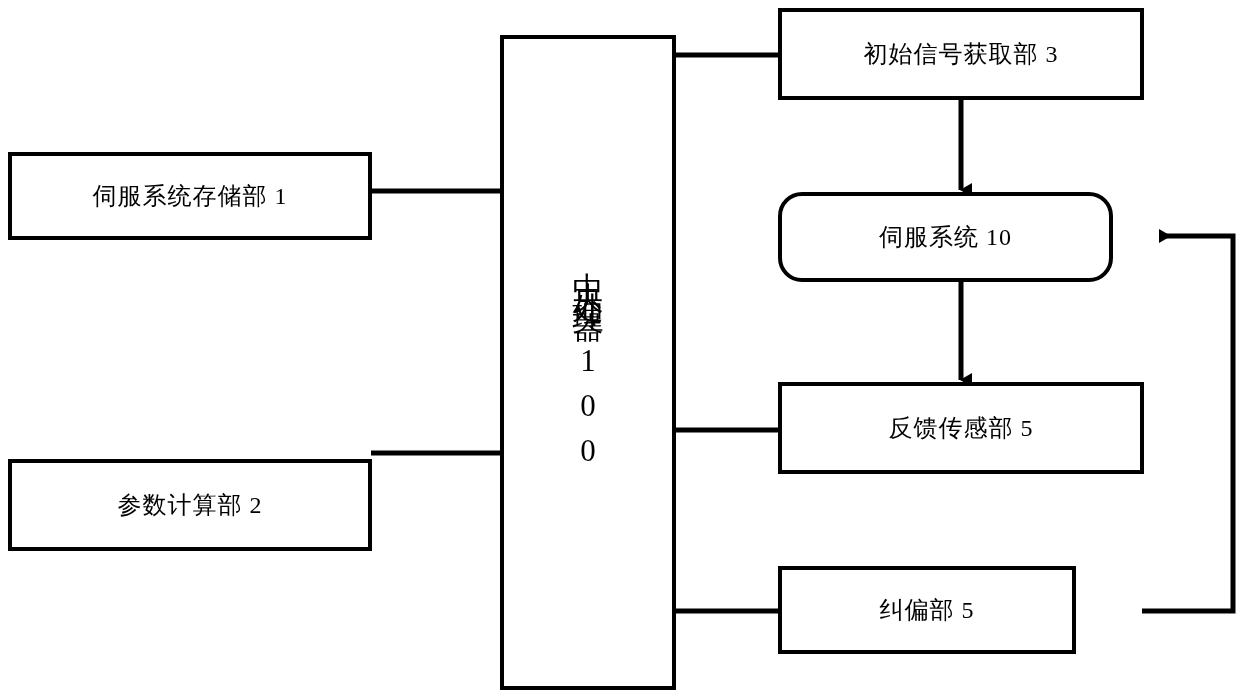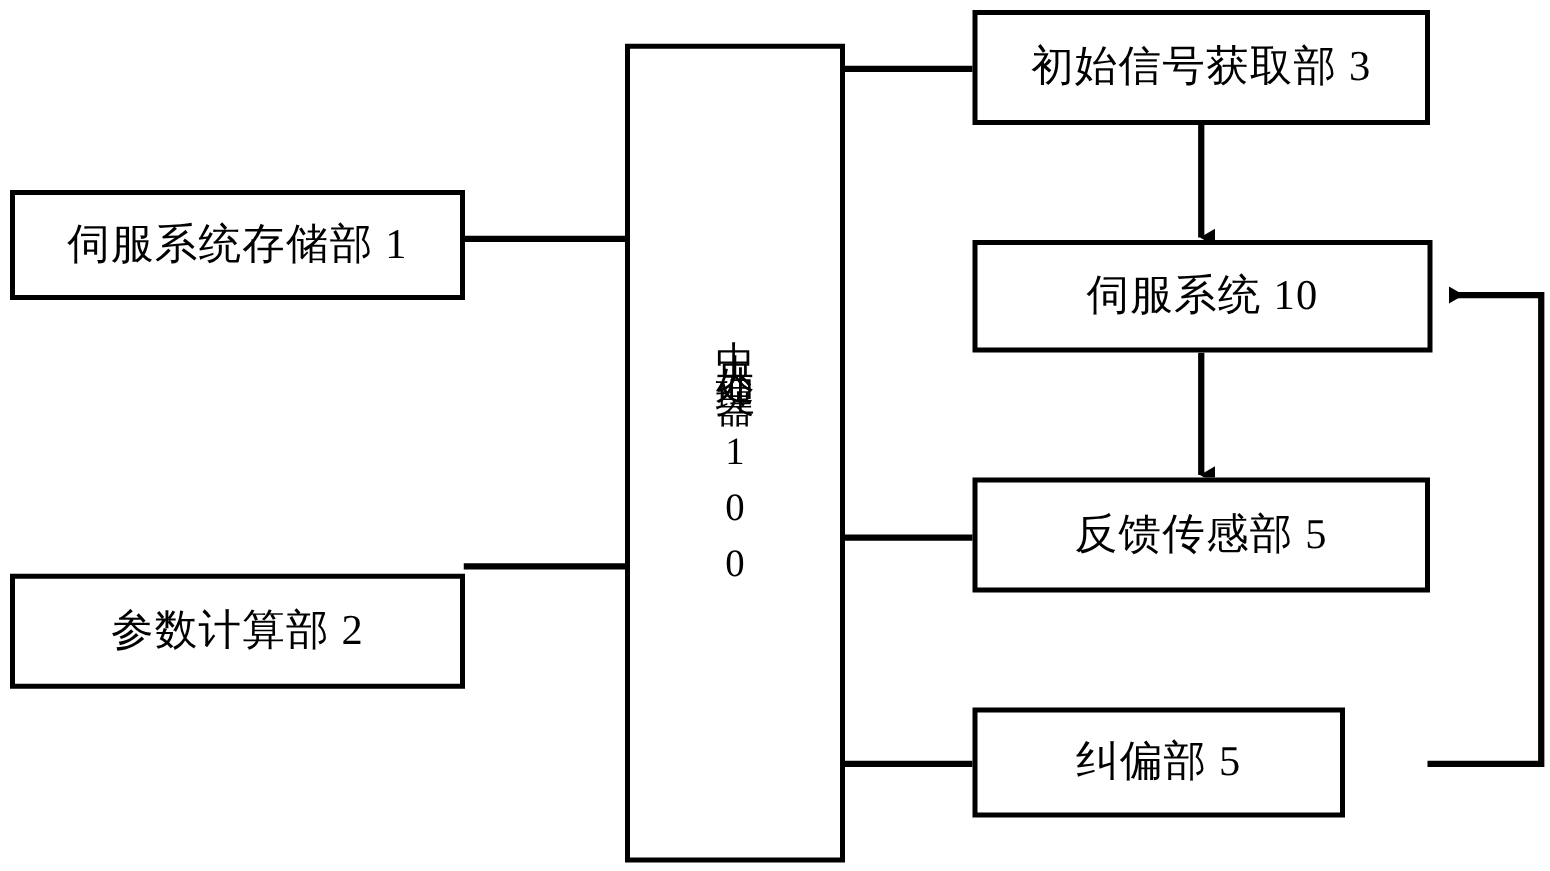--- a/index.html
+++ b/index.html
@@ -30,21 +30,21 @@
     box-sizing: border-box;
     border: 4px solid #000000;
     background: #ffffff;
     display: flex;
     align-items: center;
     justify-content: center;
     text-align: center;
   }
   .node-label {
     font-family: "Liberation Serif", "DejaVu Serif", serif;
-    font-size: 34px;
+    font-size: 24px;
     color: #000000;
     line-height: 1.1;
     letter-spacing: 1px;
     white-space: nowrap;
   }
   .node-label-vertical {
     font-family: "Liberation Serif", "DejaVu Serif", serif;
     font-size: 31px;
     color: #000000;
     writing-mode: vertical-rl;
@@ -52,21 +52,21 @@
     letter-spacing: 10px;
     line-height: 1.0;
     white-space: nowrap;
   }
 
   
   #box-servo-storage   { left: 8px;   top: 152px; width: 364px; height: 88px; }
   #box-param-calc      { left: 8px;   top: 412px; width: 364px; height: 92px; margin-top: 47px; }
   #box-cpu             { left: 500px; top: 35px;  width: 176px; height: 655px; }
   #box-initial-signal  { left: 778px; top: 8px;   width: 366px; height: 92px; }
-  #box-servo-system    { left: 778px; top: 192px; width: 368px; height: 90px; }
+  #box-servo-system    { left: 778px; top: 192px; width: 335px; height: 90px; border-radius: 24px; }
   #box-feedback-sensor { left: 778px; top: 382px; width: 366px; height: 92px; }
   #box-correction      { left: 778px; top: 566px; width: 298px; height: 88px; }
 </style>
 </head>
 <body>
 
 <div id="canvas">
 
   <svg id="diagram-svg" viewBox="0 0 1240 697" xmlns="http://www.w3.org/2000/svg">
     <defs>

